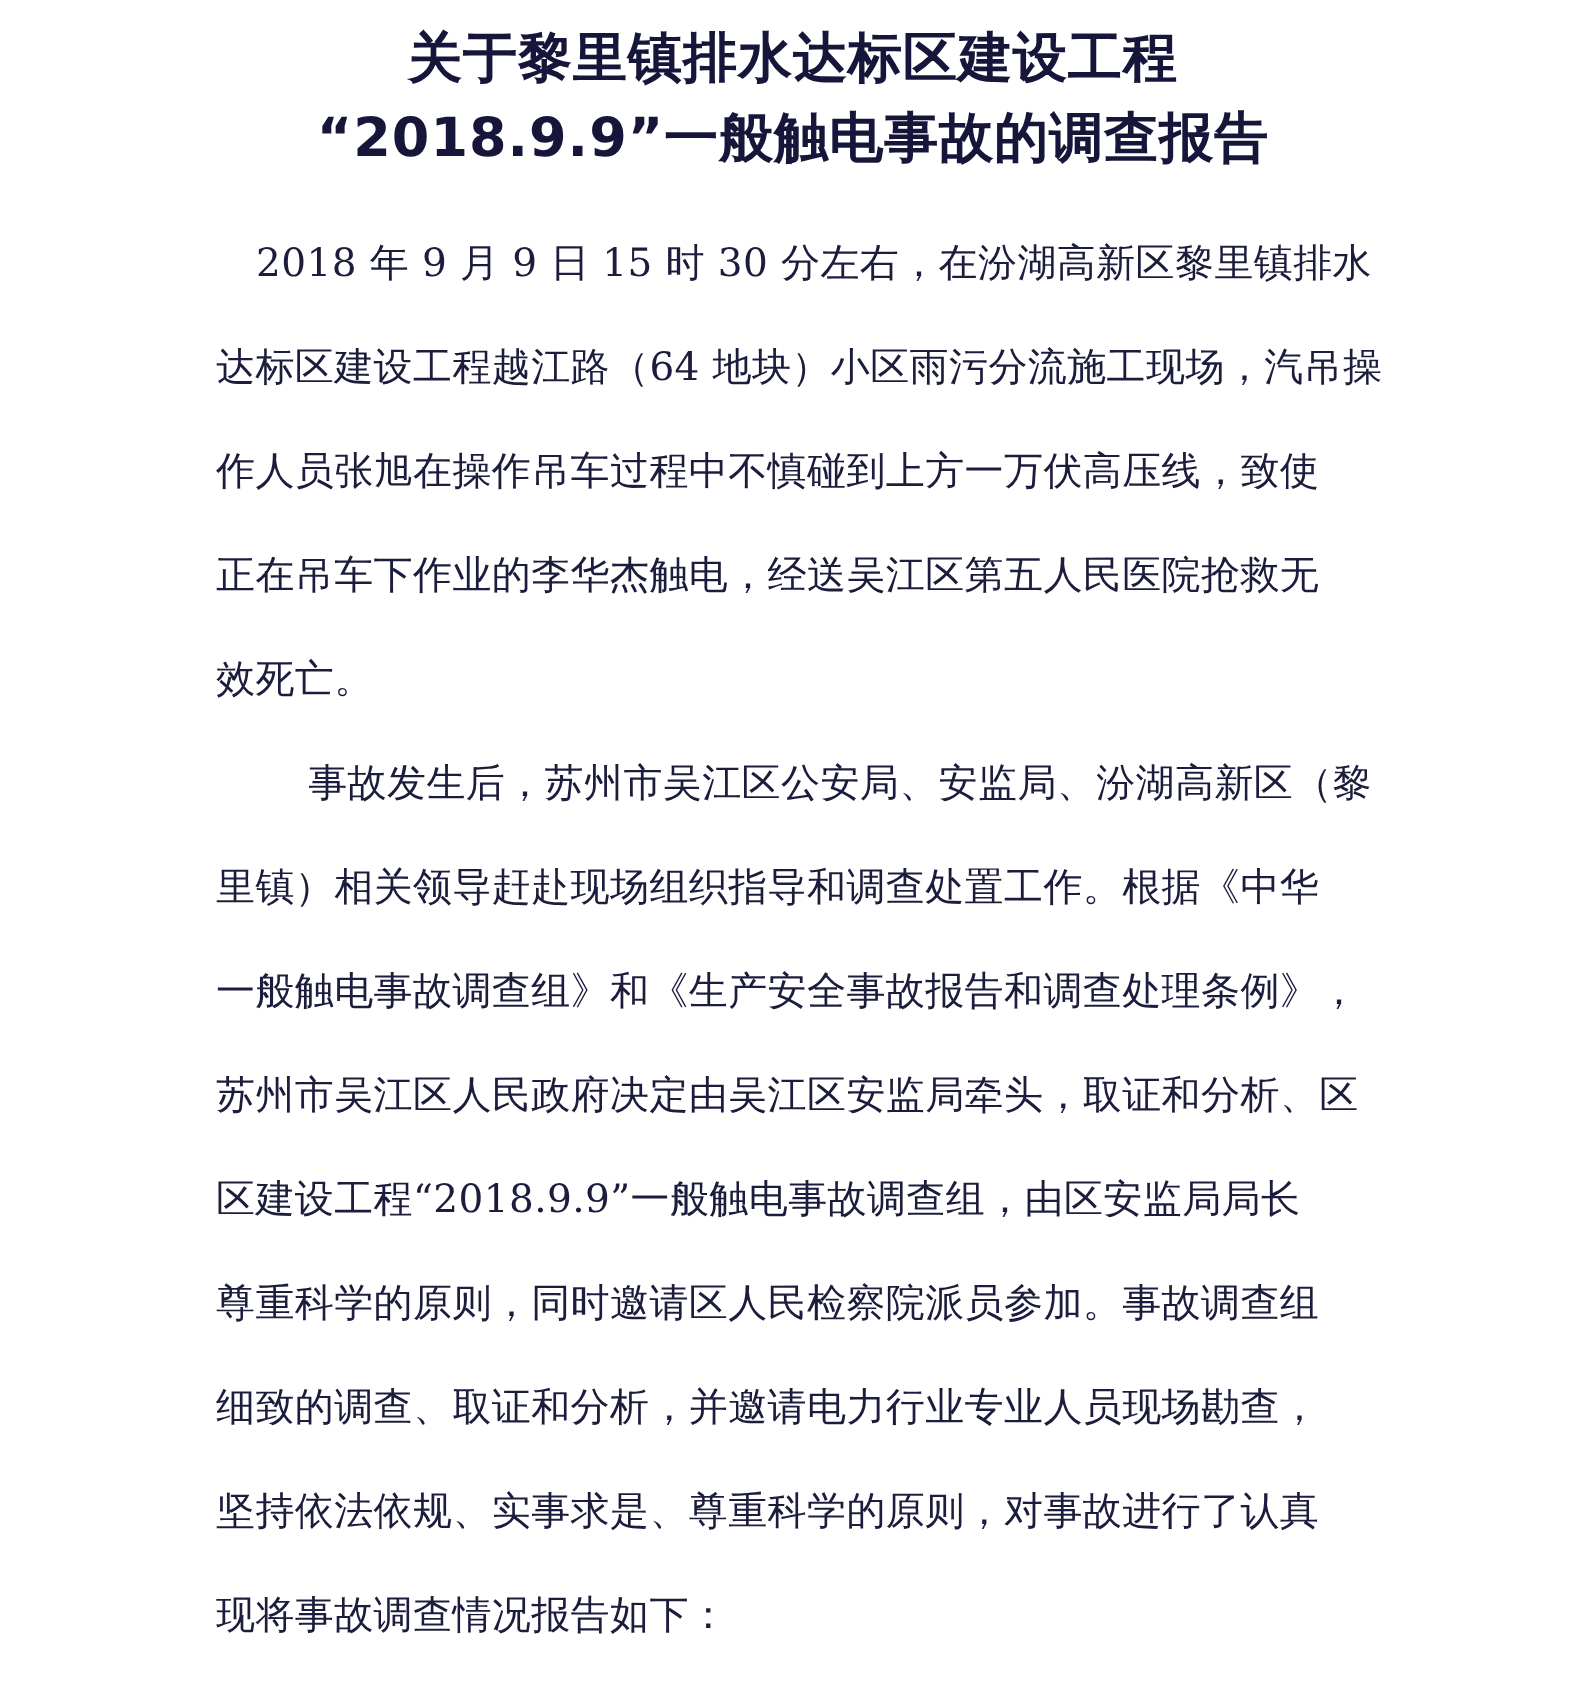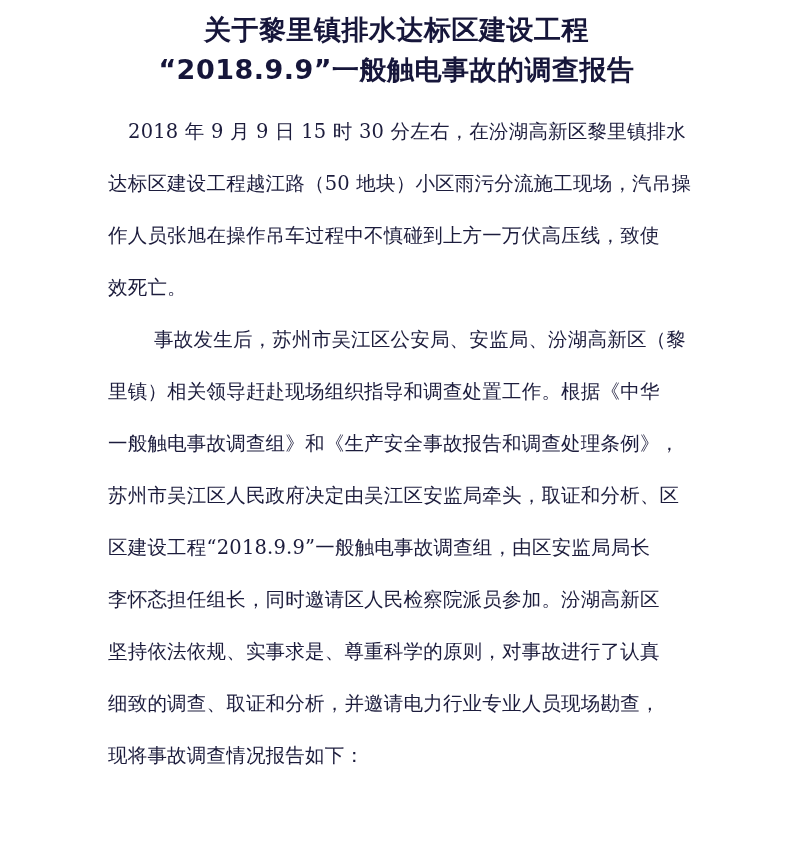--- a/index.html
+++ b/index.html
@@ -88,24 +88,27 @@
   </h1>
 
   <div class="body-block">
 
     <p class="para">
       <span class="ln spread">
           <span class="indent2"></span>
           <span>2018 年 9 月 9 日 15 时 30 分左右，在汾湖高新区黎里镇排水</span>
         </span>
       <span class="ln spread">
-          <span>达标区建设工程越江路（50 地块）小区雨污分流施工现场，汽吊操</span>
+          <span>达标区建设工程越江路（64 地块）小区雨污分流施工现场，汽吊操</span>
         </span>
       <span class="ln spread">
           <span>作人员张旭在操作吊车过程中不慎碰到上方一万伏高压线，致使</span>
+        </span>
+      <span class="ln spread">
+          <span>正在吊车下作业的李华杰触电，经送吴江区第五人民医院抢救无</span>
         </span>
       <span class="ln">效死亡。</span>
     </p>
 
     <p class="para">
       <span class="ln spread">
           <span class="indent2"></span>
           <span>事故发生后，苏州市吴江区公安局、安监局、汾湖高新区（黎</span>
         </span>
       <span class="ln spread">
@@ -114,25 +117,25 @@
       <span class="ln spread">
           <span>一般触电事故调查组》和《生产安全事故报告和调查处理条例》，</span>
         </span>
       <span class="ln spread">
           <span>苏州市吴江区人民政府决定由吴江区安监局牵头，取证和分析、区</span>
         </span>
       <span class="ln spread">
           <span>区建设工程“2018.9.9”一般触电事故调查组，由区安监局局长</span>
         </span>
       <span class="ln spread">
-          <span>李怀忞担任组长，同时邀请区人民检察院派员参加。汾湖高新区</span>
+          <span>尊重科学的原则，同时邀请区人民检察院派员参加。事故调查组</span>
+        </span>
+      <span class="ln spread">
+          <span>细致的调查、取证和分析，并邀请电力行业专业人员现场勘查，</span>
         </span>
       <span class="ln spread">
           <span>坚持依法依规、实事求是、尊重科学的原则，对事故进行了认真</span>
-        </span>
-      <span class="ln spread">
-          <span>细致的调查、取证和分析，并邀请电力行业专业人员现场勘查，</span>
         </span>
       <span class="ln">现将事故调查情况报告如下：</span>
     </p>
 
   </div>
 </div>
 
 </body></html>

